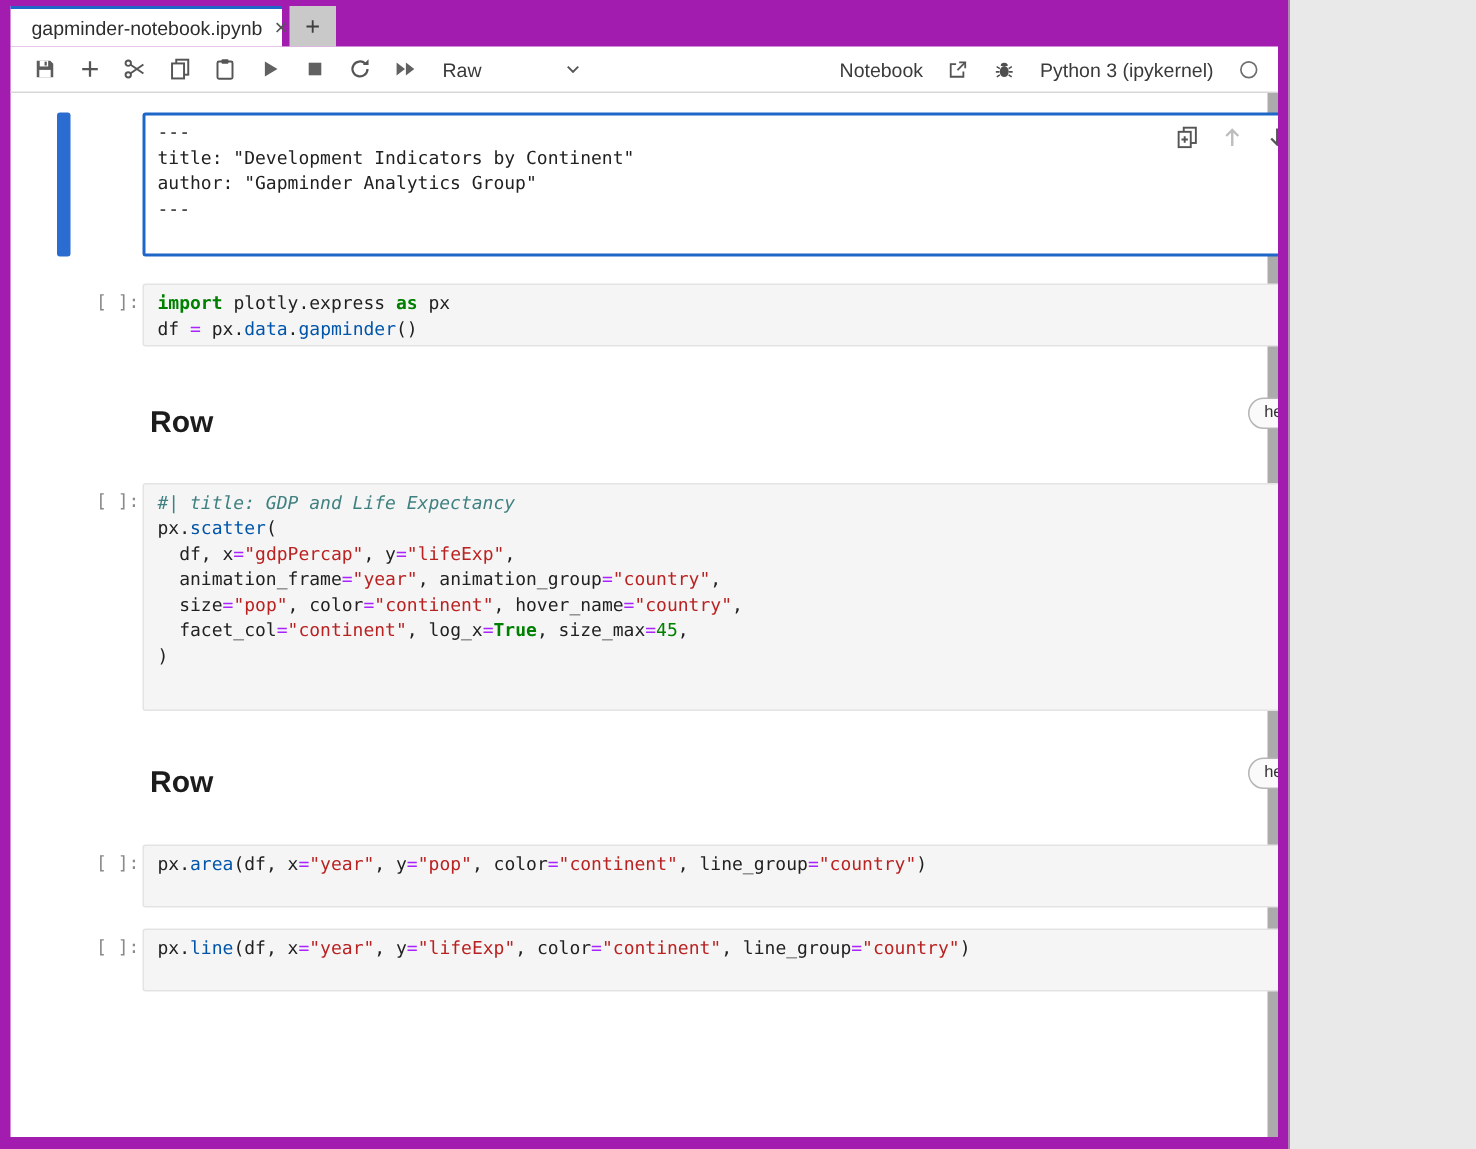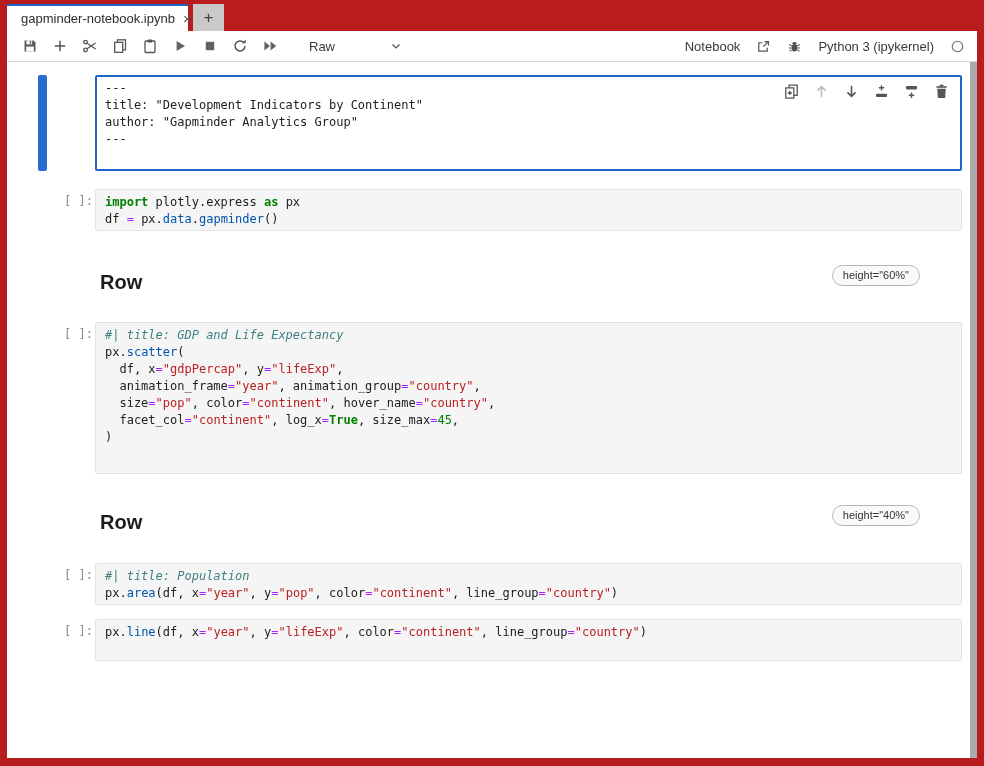--- a/index.html
+++ b/index.html
@@ -1,19 +1,19 @@
 <!DOCTYPE html>
 <html><head>
 <meta charset="utf-8">
 <style>
   * { margin:0; padding:0; box-sizing:border-box; }
   html,body { background:#e9e9e9; }
   .window {
-    position:relative; width:984px; height:766px;
-    background:#b91c1c; overflow:hidden;
+    position:relative; width:859px; height:766px;
+    background:#a21caf; overflow:hidden;
     font-family:"Liberation Sans", sans-serif;
     outline:1px solid #979797;
   }
   
   .tabbar { position:absolute; left:7px; top:4px; right:7px; height:27px; display:flex; align-items:stretch; }
   .tab-active {
     width:181px; background:#ffffff; border-top:2.5px solid #1f66c9;
     display:flex; align-items:center; gap:6px; padding:0 8px; cursor:default;
   }
   .tab-label { font-size:13px; color:#2e2e2e; white-space:nowrap; }
@@ -23,21 +23,21 @@
     display:flex; align-items:center; justify-content:center;
     font-size:17px; color:#3f3f3f;
   }
   
   .toolbar {
     position:absolute; left:7px; top:31px; right:7px; height:31px;
     background:#fff; border-bottom:1px solid #d7d7d7;
     display:flex; align-items:center; padding-left:8px;
   }
   .tb-btn { width:30px; height:26px; border:none; background:transparent; display:flex; align-items:center; justify-content:center; padding:0; }
-  .celltype { margin-left:24px; width:94px; display:flex; align-items:center; justify-content:space-between; font-size:13px; color:#3a3a3a; }
+  .celltype { margin-left:10px; width:94px; display:flex; align-items:center; justify-content:space-between; font-size:13px; color:#3a3a3a; }
   .toolbar-right { margin-left:auto; display:flex; align-items:center; gap:16px; padding-right:12px; font-size:13px; color:#3a3a3a; }
   .tr-item { display:flex; align-items:center; gap:16px; background:transparent; border:none; font-size:13px; color:#3a3a3a; padding:0; }
   
   .notebook { position:absolute; left:7px; top:62px; right:7px; bottom:8px; background:#ffffff; overflow:hidden; }
   .scroll-strip { position:absolute; right:0; top:0; bottom:0; width:7px; background:#ababab; }
   .cell-input {
     position:absolute; left:88px; width:867px;
     background:#f5f5f5; border:1px solid #e3e3e3; border-radius:2px;
     padding:4px 0 0 9px; overflow:hidden;
   }
@@ -230,21 +230,20 @@
         <div class="cm-line"><span class="tt">  size</span><span class="to">=</span><span class="ts">"pop"</span><span class="tt">, color</span><span class="to">=</span><span class="ts">"continent"</span><span class="tt">, hover_name</span><span class="to">=</span><span class="ts">"country"</span><span class="tt">,</span></div>
         <div class="cm-line"><span class="tt">  facet_col</span><span class="to">=</span><span class="ts">"continent"</span><span class="tt">, log_x</span><span class="to">=</span><span class="tk">True</span><span class="tt">, size_max</span><span class="to">=</span><span class="tn">45</span><span class="tt">,</span></div>
         <div class="cm-line"><span class="tt">)</span></div>
       </div>
       <div class="md-cell" style="top: 443px;">
         <div class="md-heading">Row</div>
         <div class="md-badge">height="40%"</div>
       </div>
       <div class="prompt" style="top: 506px;">[ ]:</div>
       <div class="cell-input" style="top: 501px; height: 42px;">
-        <div class="cm-line"><span class="tc">#| title: Population</span></div>
         <div class="cm-line"><span class="tt">px.</span><span class="tp">area</span><span class="tt">(df, x</span><span class="to">=</span><span class="ts">"year"</span><span class="tt">, y</span><span class="to">=</span><span class="ts">"pop"</span><span class="tt">, color</span><span class="to">=</span><span class="ts">"continent"</span><span class="tt">, line_group</span><span class="to">=</span><span class="ts">"country"</span><span class="tt">)</span></div>
       </div>
       <div class="prompt" style="top: 562px;">[ ]:</div>
       <div class="cell-input" style="top: 557px; height: 42px;">
         <div class="cm-line"><span class="tt">px.</span><span class="tp">line</span><span class="tt">(df, x</span><span class="to">=</span><span class="ts">"year"</span><span class="tt">, y</span><span class="to">=</span><span class="ts">"lifeExp"</span><span class="tt">, color</span><span class="to">=</span><span class="ts">"continent"</span><span class="tt">, line_group</span><span class="to">=</span><span class="ts">"country"</span><span class="tt">)</span></div>
       </div>
     </div>
 
 </div>
 

